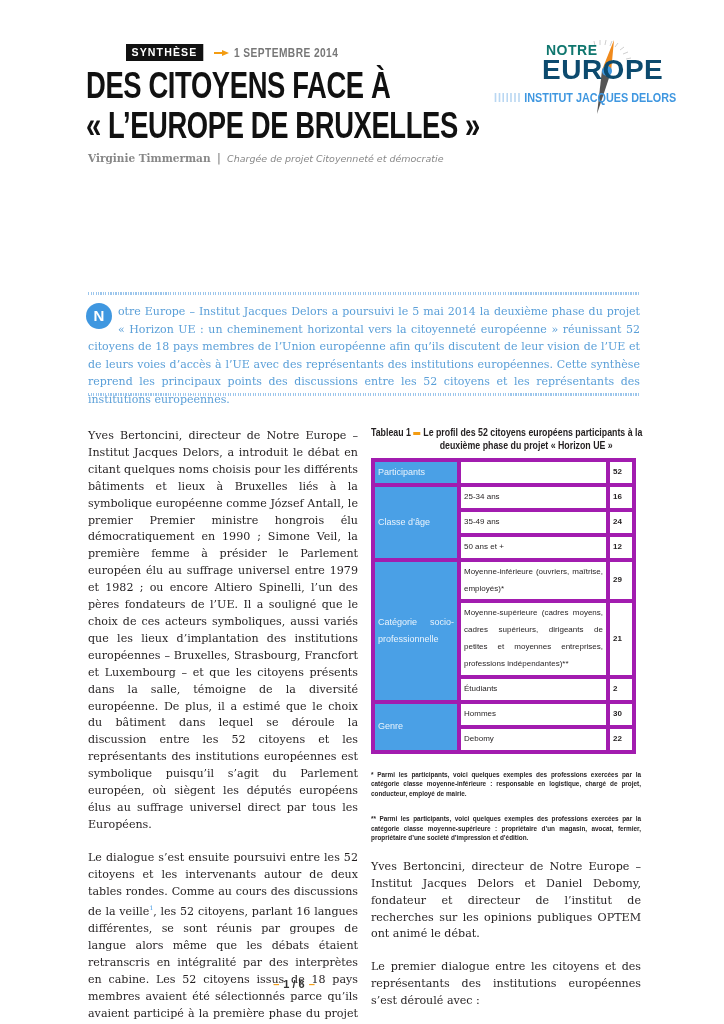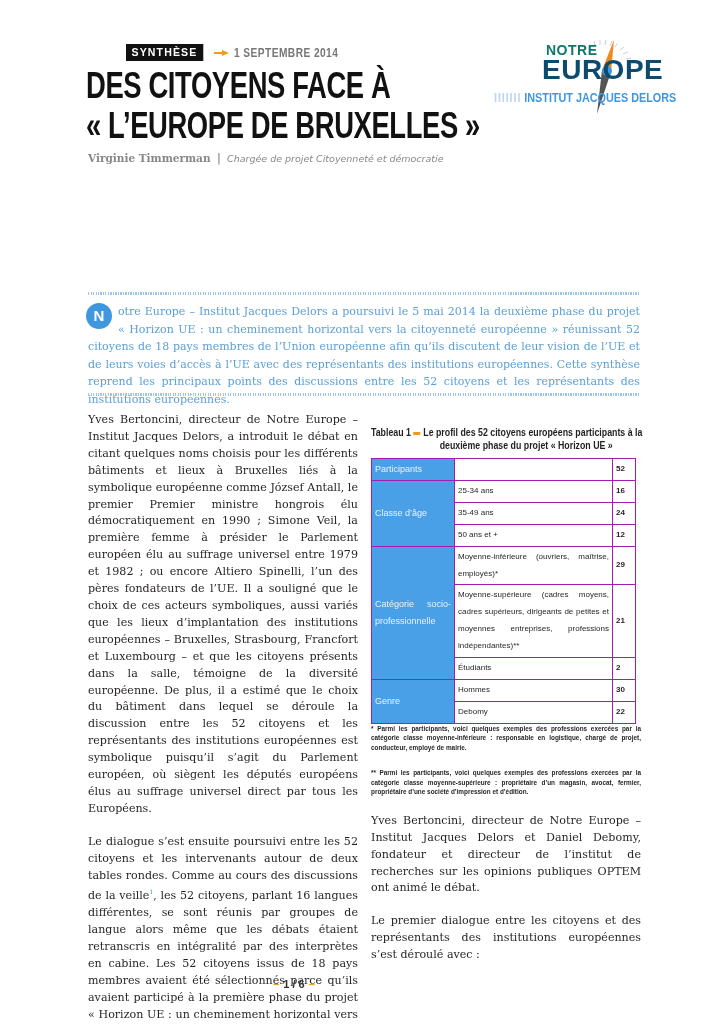--- a/index.html
+++ b/index.html
@@ -28,30 +28,30 @@
 
   
   .dotline { position:absolute; left:88px; width:552px; height:3px; background:repeating-linear-gradient(90deg,#9cc6ec 0,#9cc6ec 1px,transparent 1px,transparent 2.5px); }
   .intro { position:absolute; left:88px; top:303px; width:552px; font-size:11px; line-height:17.5px; color:#5a9fd8; text-align:justify; }
   .dropcap { float:left; width:26px; height:26px; border-radius:50%; background:#3f97e0; color:#fff; font-family:"Liberation Sans", sans-serif; font-weight:bold; font-size:15px; text-align:center; line-height:26px; margin:0px 6px 0 -2px; }
 
   
   .col { position:absolute; top:412px; width:270px; font-size:11.1px; line-height:16.9px; text-align:justify; color:#231f20; }
   .col-left { left:88px; }
   .col-right { left:371px; }
-  .col p { margin:0 0 16px 0; }
+  .col p { margin:16px 0 16px 0; }
   sup { font-size:6px; color:#3f97e0; }
 
   .tbl-caption { font-family:"Liberation Sans", sans-serif; font-weight:bold; font-size:10px; line-height:13px; margin:14px 0 6px 0; text-align:left; transform:scaleX(0.88); transform-origin:left; width:310px; }
   .tbl-caption .cap-num { }
   .tbl-caption .cap-arrow { display:inline-block; width:8px; height:3px; background:#f39c12; vertical-align:middle; margin:0 3px; }
   .tbl-caption .cap-second { display:block; padding-left:78px; }
 
   table.profile { border-collapse:collapse; width:265px; font-family:"Liberation Sans", sans-serif; font-size:8px; }
-  table.profile td { border:1px solid #a21caf; padding:2px 3px; height:13px; vertical-align:middle; }
+  table.profile td { border:4px solid #a21caf; padding:2px 3px; height:13px; vertical-align:middle; }
   table.profile td.head { background:#4aa0e6; color:#e9f3fc; font-size:9px; width:76px; }
   table.profile td.val { width:16px; font-weight:bold; }
   table.profile td.lab { font-weight:normal; }
 
   .footnote { font-family:"Liberation Sans", sans-serif; font-size:6.4px; line-height:9.5px; margin:6px 0 0 0; text-align:justify; font-weight:bold; }
   .footnote + .footnote { margin-top:3px; }
 
   .pager { position:absolute; left:0; width:588px; top:978px; text-align:center; font-family:"Liberation Sans", sans-serif; font-weight:bold; font-size:11px; color:#333; }
   .pager .dash { color:#f39c12; margin:0 4px; }
 </style>

